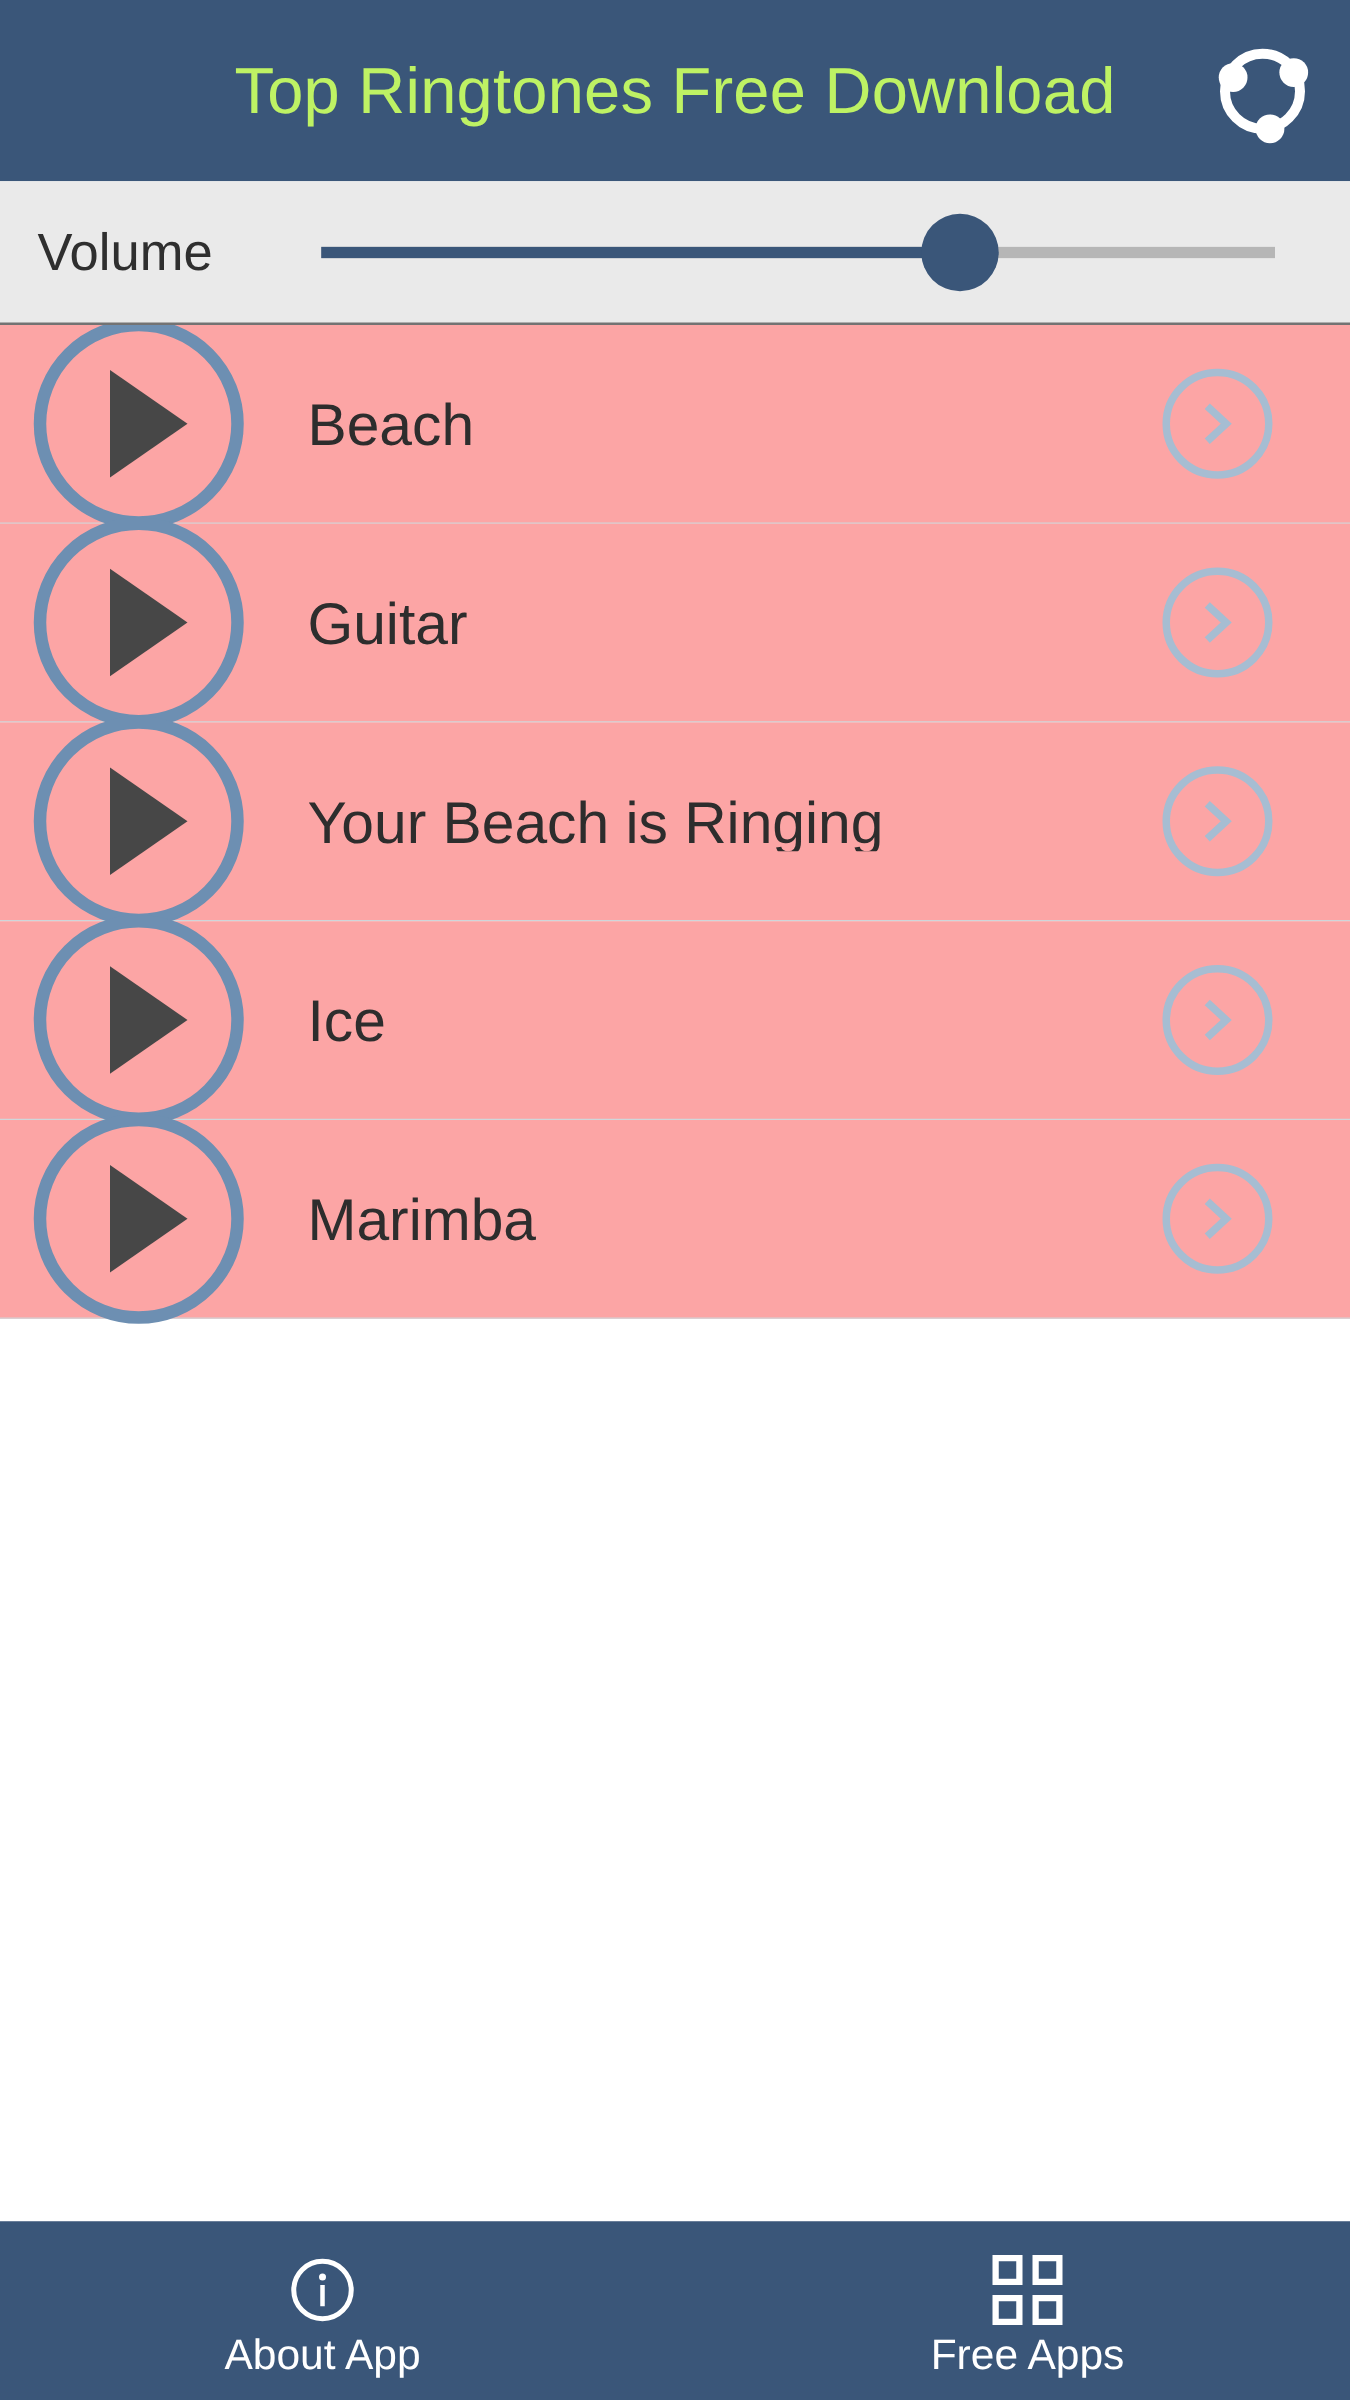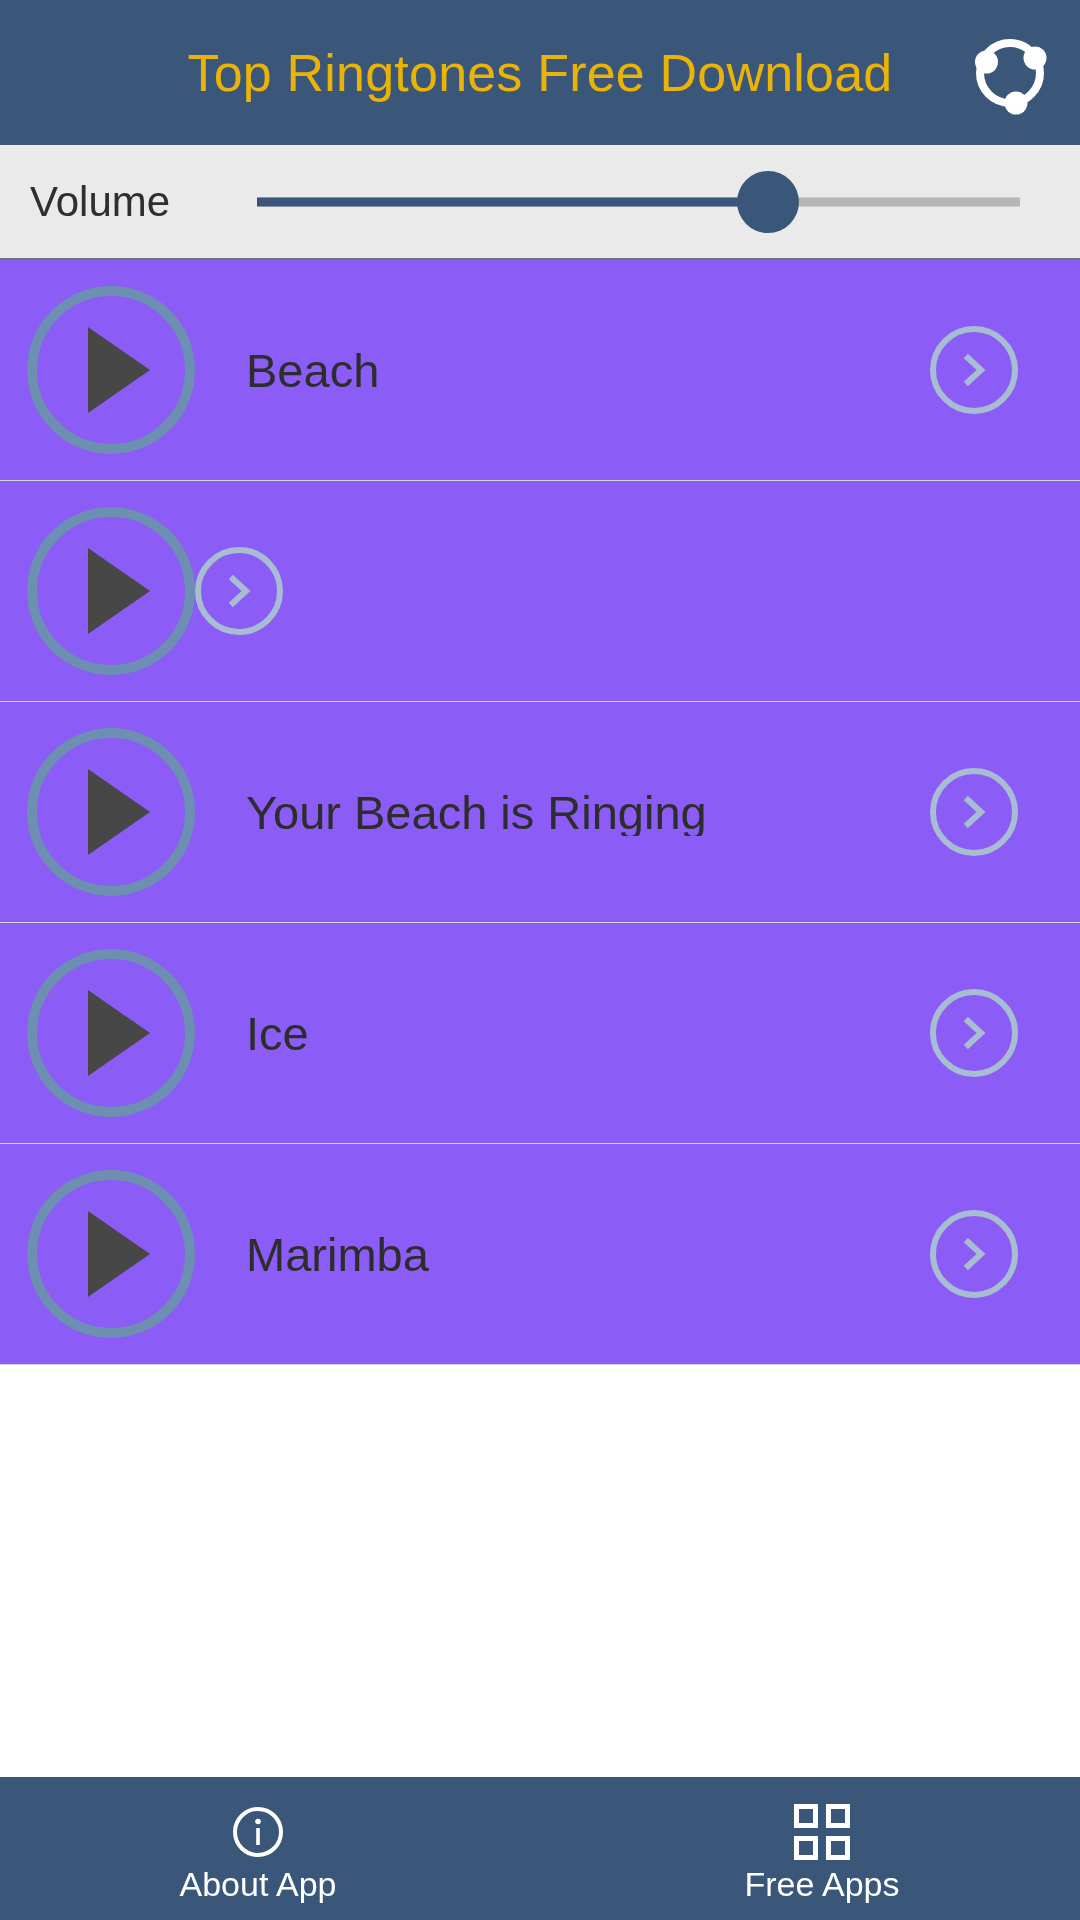--- a/index.html
+++ b/index.html
@@ -25,21 +25,21 @@
   .appbar {
     position:relative;
     height:145px;
     min-height:145px;
     background:#3a5679;
     display:flex;
     align-items:center;
     justify-content:center;
   }
   .appbar-title {
-    color:#eab308;
+    color:#bef264;
     font-size:52px;
     font-weight:400;
     letter-spacing:0.2px;
     line-height:1;
     white-space:nowrap;
   }
   .appbar-action {
     position:absolute;
     right:22px;
     top:50%;
@@ -109,24 +109,24 @@
 
   
   .list {
     flex:1 1 auto;
     overflow:hidden;
     background:#ffffff;
     position:relative;
   }
   .row {
     position:relative;
-    height:221px;
-    display:flex;
-    align-items:center;
-    background:#8b5cf6;
+    height:159px;
+    display:flex;
+    align-items:center;
+    background:#fca5a5;
     border-bottom:1px solid #cfd6da;
   }
   .play-btn {
     margin-left:27px;
     width:168px;
     height:168px;
     min-width:168px;
     border:10px solid #6d8fb2;
     border-radius:50%;
     display:flex;
@@ -250,20 +250,21 @@
         <svg width="46" height="46" viewBox="0 0 46 46" aria-hidden="true">
           <polyline points="17,11 30,23 17,35" fill="none" stroke="#a6bdd2" stroke-width="6" stroke-linecap="square" stroke-linejoin="miter"></polyline>
         </svg>
       </div>
     </div>
 
     <div class="row">
       <div class="play-btn">
           <div class="play-tri"></div>
         </div>
+      <div class="row-title">Guitar</div>
       <div class="chevron-btn">
         <svg width="46" height="46" viewBox="0 0 46 46" aria-hidden="true">
           <polyline points="17,11 30,23 17,35" fill="none" stroke="#a6bdd2" stroke-width="6" stroke-linecap="square" stroke-linejoin="miter"></polyline>
         </svg>
       </div>
     </div>
 
 
     <div class="row">
       <div class="play-btn">

